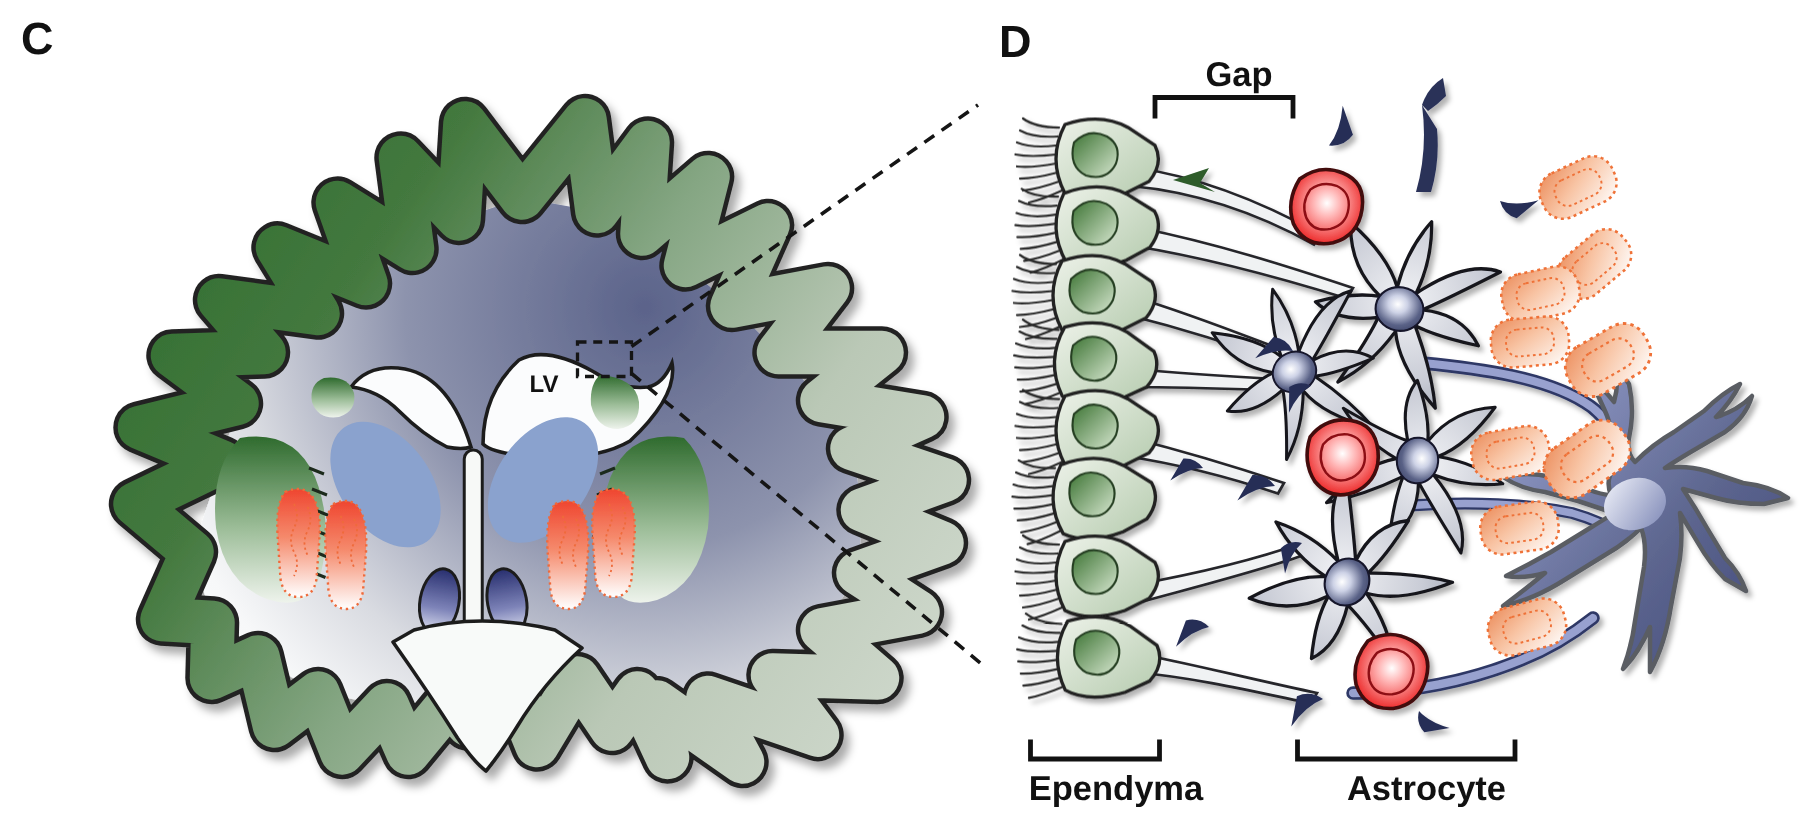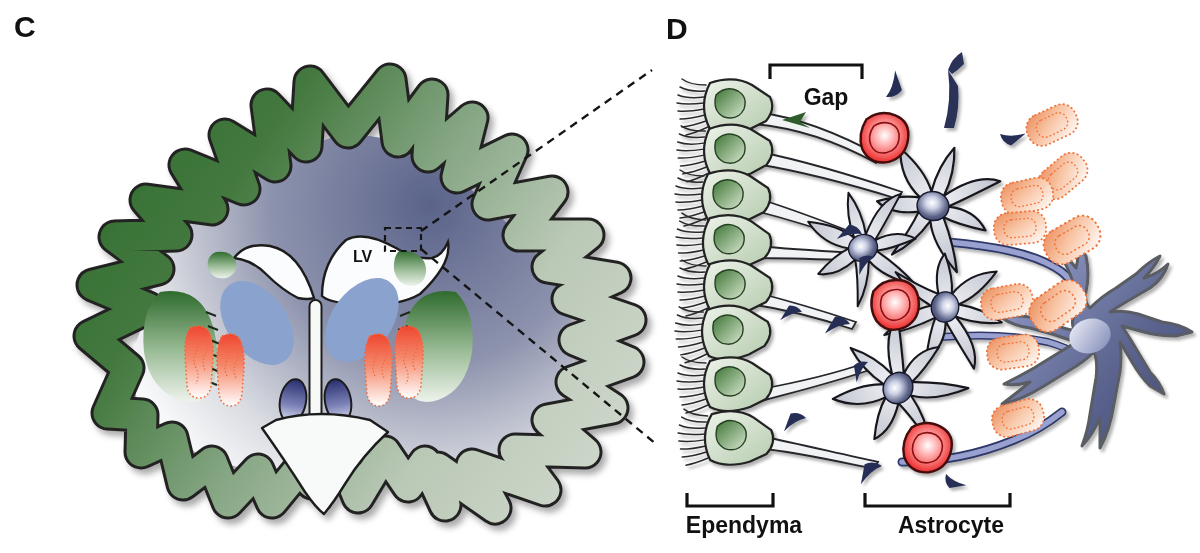--- a/index.html
+++ b/index.html
@@ -2,21 +2,21 @@
 <html><head>
 <meta charset="utf-8">
 <style>
   html,body{margin:0;padding:0;background:#fff;}
   .stage{position:relative;width:1200px;height:553px;background:#ffffff;overflow:hidden;
          font-family:"Liberation Sans", sans-serif;}
   .stage svg{position:absolute;left:0;top:0;}
   .lbl{position:absolute;color:#111;font-weight:bold;line-height:1;}
   .panel-letter{font-size:30px;}
   .lbl-lv{font-size:16px;}
-  .lbl-gap{font-size:23px;margin-top:48px;}
+  .lbl-gap{font-size:23px;}
   .lbl-bottom{font-size:23px;width:160px;text-align:center;}
 </style>
 </head>
 <body>
 
 <div class="stage">
 
 <svg width="1200" height="553" viewBox="0 0 1200 553">
   <defs>
     <linearGradient id="cortexGrad" gradientUnits="userSpaceOnUse" x1="120" y1="90" x2="620" y2="430">

